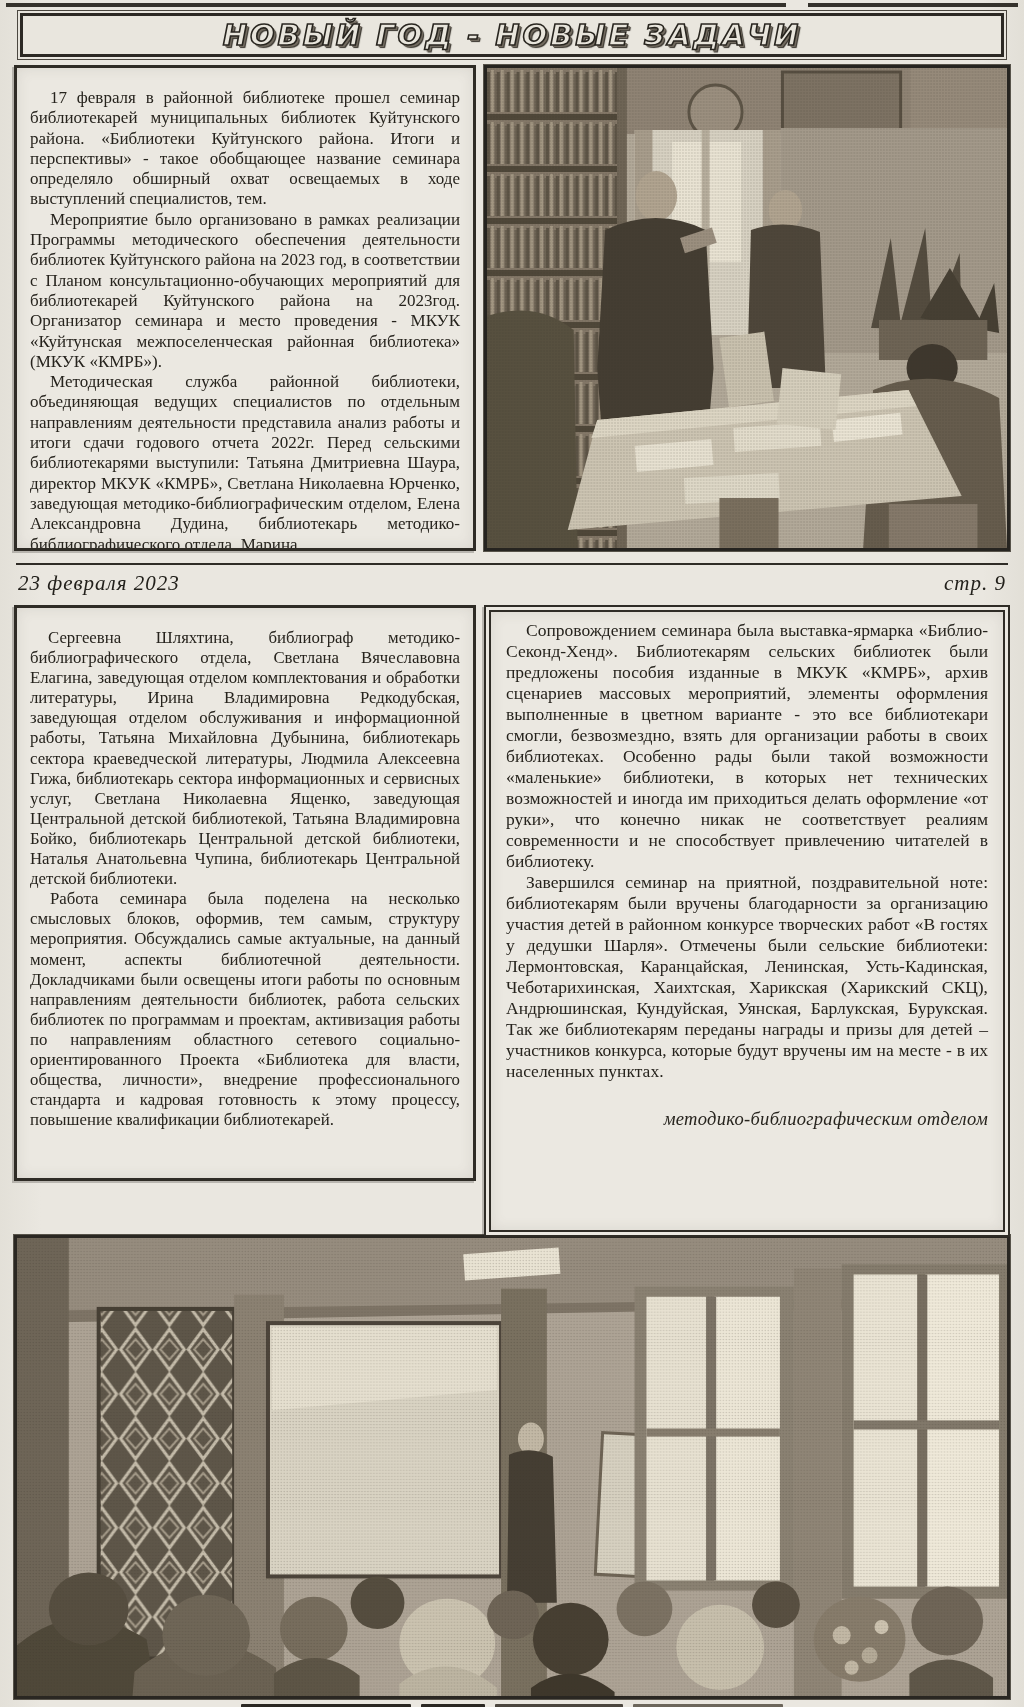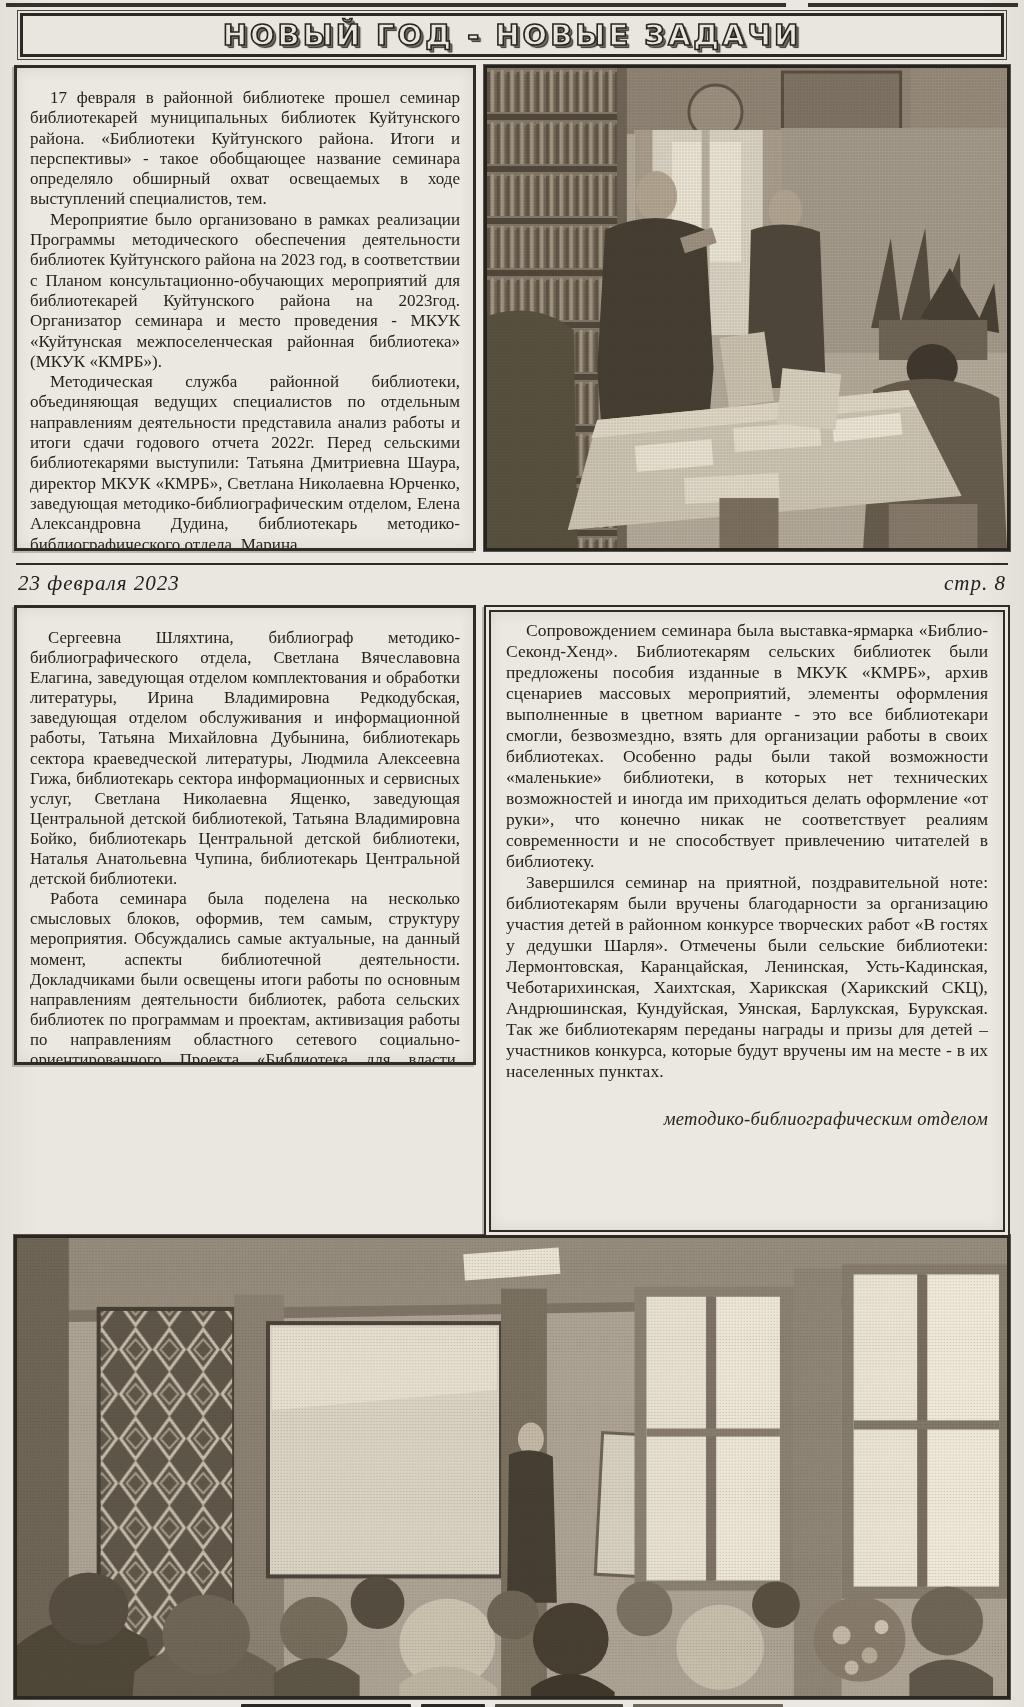--- a/index.html
+++ b/index.html
@@ -22,42 +22,42 @@
     margin:6px 20px 0;
     height:38px;
     border:3px solid #2c2924;
     outline:1px solid #4a463f;
     outline-offset:2px;
     background:#e9e6de;
     display:flex;align-items:center;justify-content:center;
   }
   .masthead-title{
     font-family:"DejaVu Sans","Liberation Sans",sans-serif;
-    font-weight:bold;
+    font-weight:bold;font-style:italic;
     font-size:29px;letter-spacing:3px;line-height:1;
     color:#e8e5dc;
     -webkit-text-stroke:1.6px #28251f;
     text-shadow:2px 2px 0 #716a5f,3px 3px 1px #38342d;
     white-space:nowrap;
   }
 
   .row{display:flex;gap:8px;margin:8px 14px 0;}
 
   .article-box{
     background:#ebe8e1;
     border:3px solid #2f2c26;
     box-shadow:-2px 2px 0 rgba(40,36,30,.25), inset 0 0 14px rgba(90,84,72,.12);
     padding:20px 13px;
     box-sizing:border-box;
     overflow:hidden;
     text-align:justify;
   }
   .article-box p{margin:0;text-indent:20px;}
   .box-1{flex:0 0 462px;height:486px;font-size:17px;line-height:20.3px;}
-  .box-2{flex:0 0 462px;height:460px;font-size:16.8px;line-height:20.1px;}
+  .box-2{flex:0 0 462px;height:576px;font-size:16.8px;line-height:20.1px;}
   .box-3{flex:1;height:632px;font-size:17.5px;line-height:21px;border-style:double;border-width:7px;padding:8px 15px;}
 
   .photo-frame{
     flex:1;
     border:3px solid #262420;
     box-shadow:0 0 0 1px #57534a;
     background:#b5ac9d;
     overflow:hidden;
   }
   .photo-frame svg{display:block;width:100%;height:100%;}
@@ -177,21 +177,21 @@
         <rect x="236" y="270" width="46" height="70" fill="#c9c1ae" transform="rotate(-8 236 270)"></rect>
         <rect x="236" y="430" width="60" height="50" fill="#7a6f5e"></rect>
         <rect x="408" y="436" width="90" height="44" fill="#85796a"></rect>
         <rect width="528" height="480" fill="url(#dots)"></rect>
       </svg>
     </div>
   </div>
 
   <div class="dateline">
     <span class="date">23 февраля 2023</span>
-    <span class="pagenum">стр. 8</span>
+    <span class="pagenum">стр. 9</span>
   </div>
 
   <div class="row" style="height:620px;margin-top:4px;">
     <div class="article-box box-2">
       <p style="text-indent:18px">Сергеевна Шляхтина, библиограф методико-библиографического отдела, Светлана Вячеславовна Елагина, заведующая отделом комплектования и обработки литературы, Ирина Владимировна Редкодубская, заведующая отделом обслуживания и информационной работы, Татьяна Михайловна Дубынина, библиотекарь сектора краеведческой литературы, Людмила Алексеевна Гижа, библиотекарь сектора информационных и сервисных услуг, Светлана Николаевна Ященко, заведующая Центральной детской библиотекой, Татьяна Владимировна Бойко, библиотекарь Центральной детской библиотеки, Наталья Анатольевна Чупина, библиотекарь Центральной детской библиотеки.</p>
       <p>Работа семинара была поделена на несколько смысловых блоков, оформив, тем самым, структуру мероприятия. Обсуждались самые актуальные, на данный момент, аспекты библиотечной деятельности. Докладчиками были освещены итоги работы по основным направлениям деятельности библиотек, работа сельских библиотек по программам и проектам, активизация работы по направлениям областного сетевого социально-ориентированного Проекта «Библиотека для власти, общества, личности», внедрение профессионального стандарта и кадровая готовность к этому процессу, повышение квалификации библиотекарей.</p>
     </div>
 
     <div class="article-box box-3">
       <p>Сопровождением семинара была выставка-ярмарка «Библио-Секонд-Хенд». Библиотекарям сельских библиотек были предложены пособия изданные в МКУК «КМРБ», архив сценариев массовых мероприятий, элементы оформления выполненные в цветном варианте - это все библиотекари смогли, безвозмездно, взять для организации работы в своих библиотеках. Особенно рады были такой возможности «маленькие» библиотеки, в которых нет технических возможностей и иногда им приходиться делать оформление «от руки», что конечно никак не соответствует реалиям современности и не способствует привлечению читателей в библиотеку.</p>

